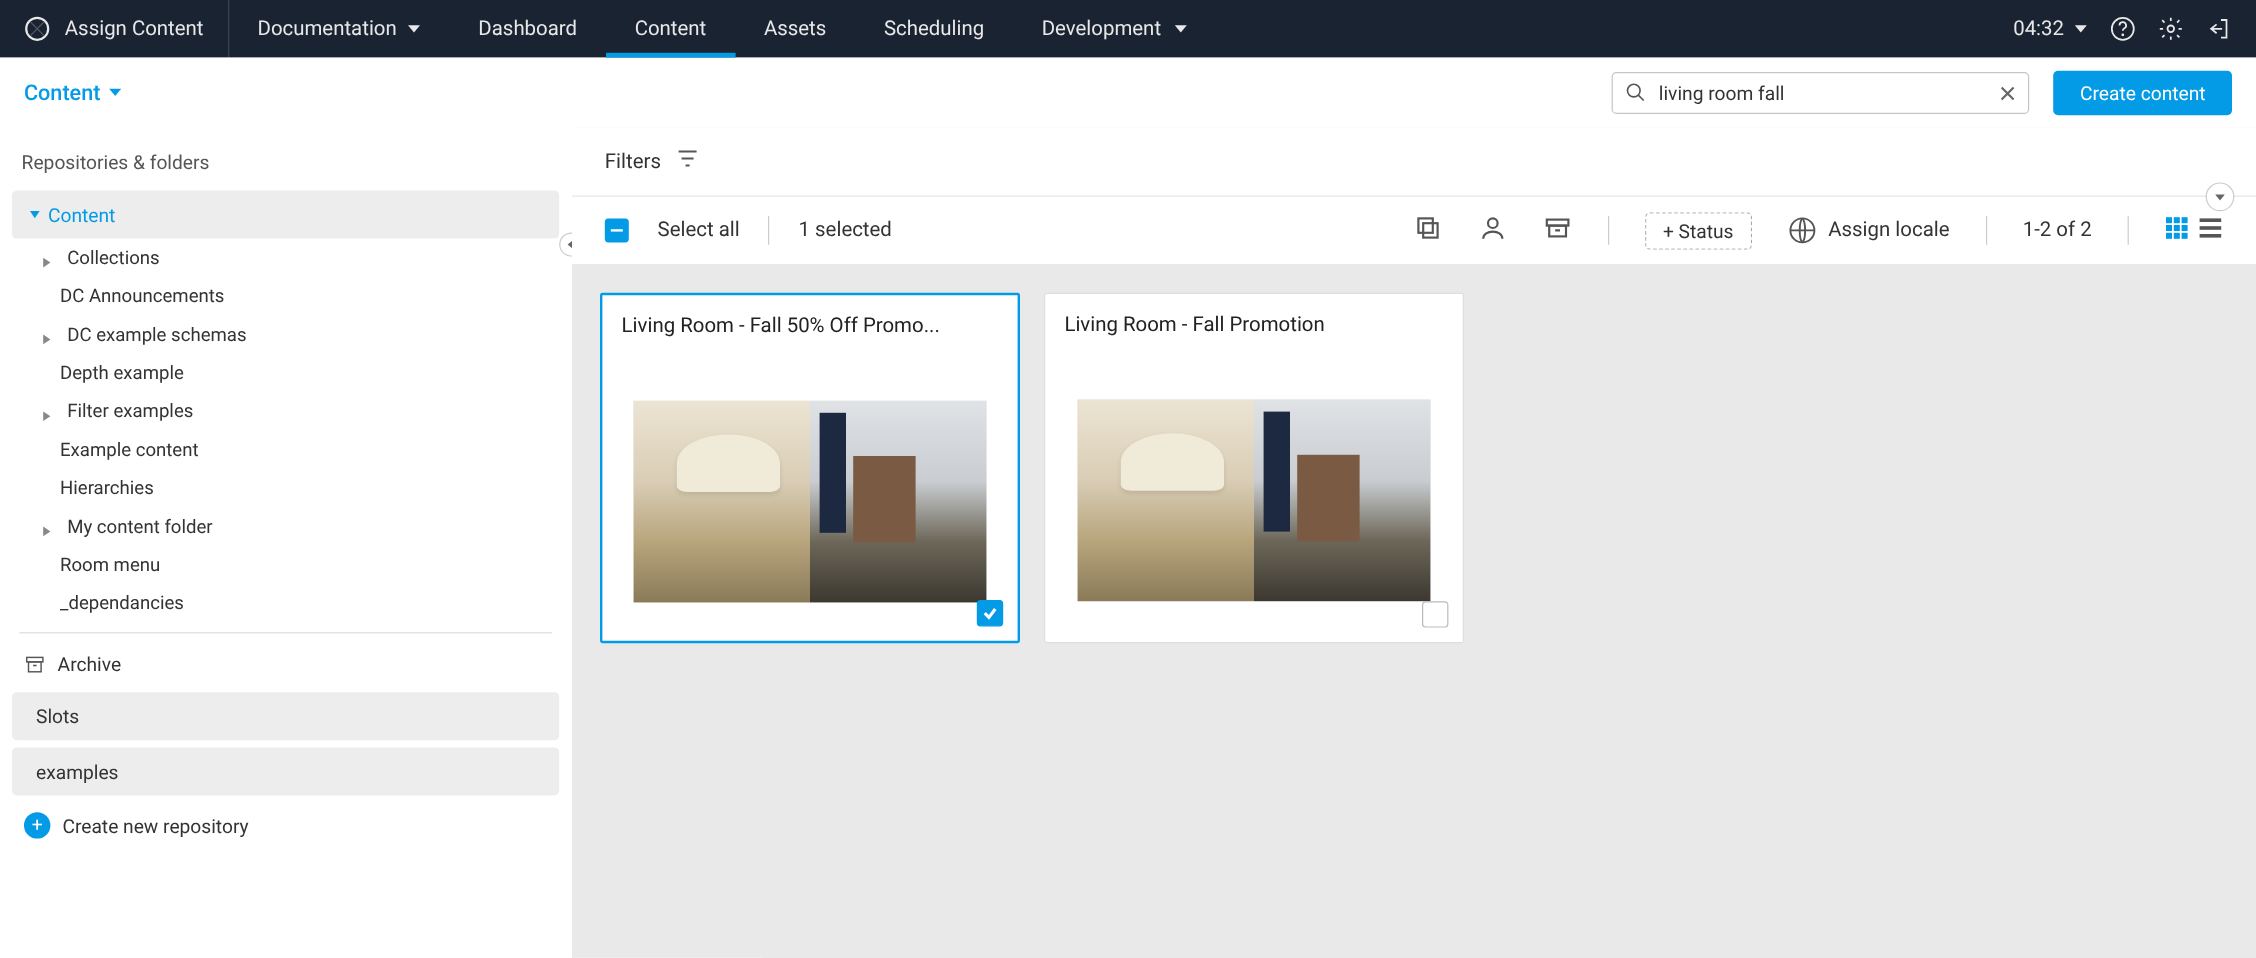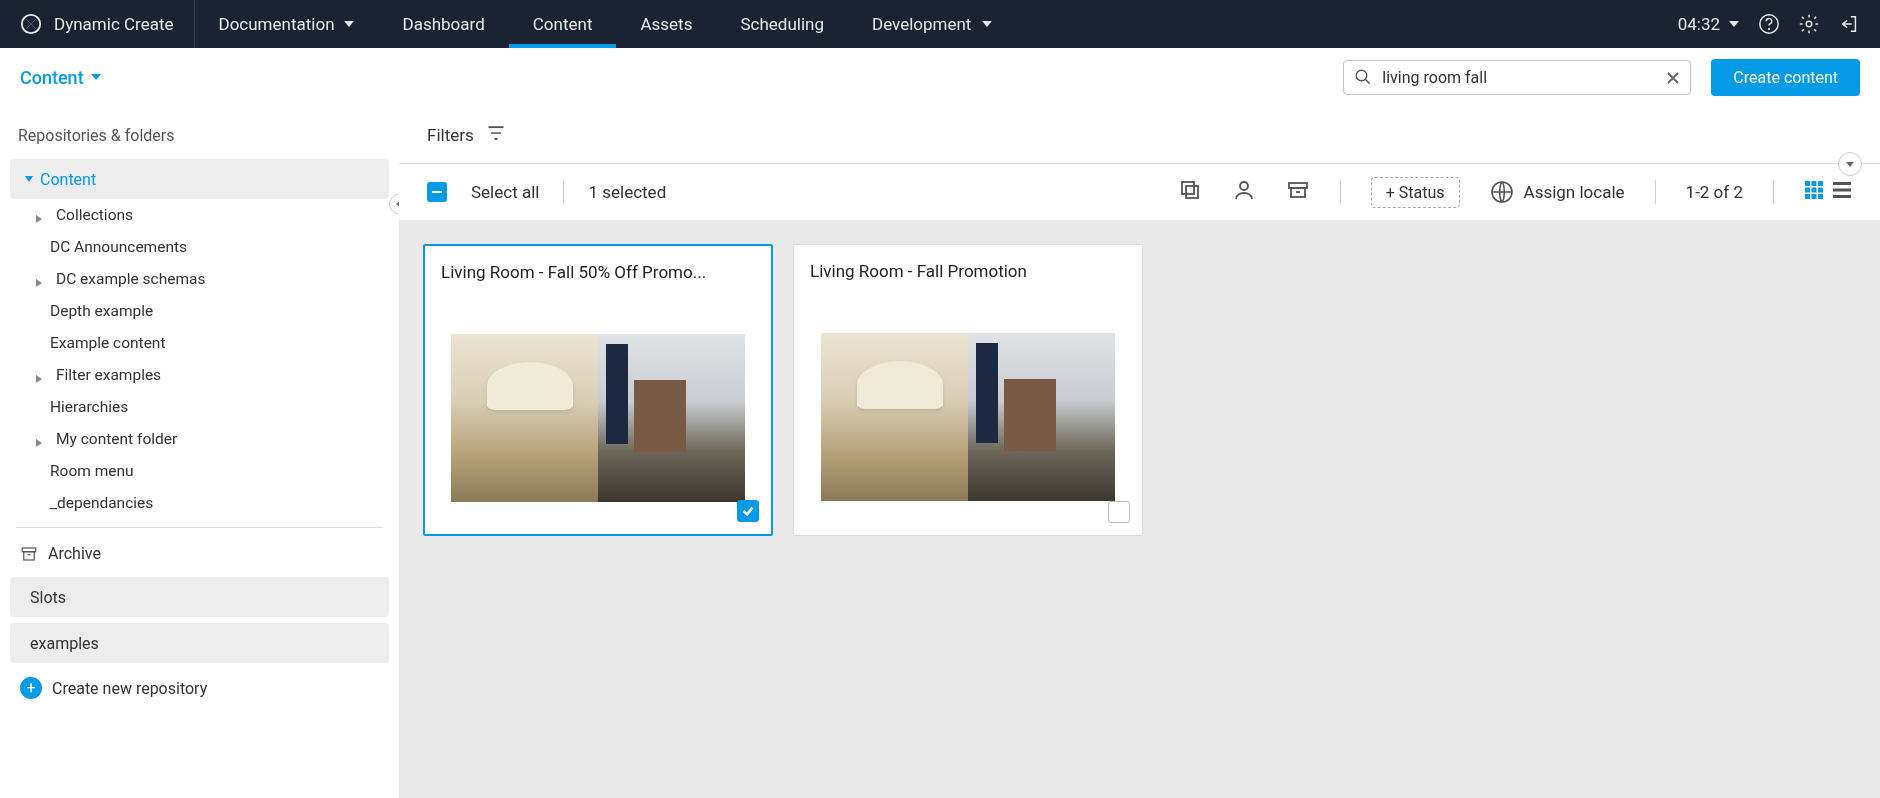--- a/index.html
+++ b/index.html
@@ -29,21 +29,21 @@
   .subbar-right { display: flex; align-items: center; gap: 20px; }
   .search-box { width: 348px; height: 35px; border: 1px solid #c5c5c5; border-radius: 4px; display: flex; align-items: center; padding: 0 10px; gap: 10px; }
   .search-box svg.mag { width: 18px; height: 18px; stroke: #555; fill: none; }
   .search-input { flex: 1; border: none; outline: none; font-size: 16px; color: #333; background: transparent; }
   .search-clear { width: 14px; height: 14px; }
   .search-clear svg { width: 14px; height: 14px; stroke: #666; }
   .create-btn { height: 37px; padding: 0 22px; background: #039be5; color: #fff; border: none; border-radius: 4px; font-size: 16px; }
 
   
   .main { display: flex; height: calc(100% - 106px); }
-  .sidebar { width: 399px; background: #fff; padding: 12px 10px; border-right: 0px solid #e0e0e0; overflow-y: auto; position: relative; }
+  .sidebar { width: 476px; background: #fff; padding: 12px 10px; border-right: 0px solid #e0e0e0; overflow-y: auto; position: relative; }
   .content-area { flex: 1; background: #e9e9e9; display: flex; flex-direction: column; position: relative; }
 
   .repo-heading { font-size: 16px; color: #555; padding: 8px 8px 14px; }
   .tree-item { display: flex; align-items: center; height: 40px; padding-left: 14px; font-size: 16px; border-radius: 4px; gap: 6px; }
   .tree-item.root { background: #ededed; color: #039be5; font-weight: 400; }
   .tree-item .tri { width: 10px; height: 10px; display: inline-flex; }
   .tree-item .tri svg { width: 10px; height: 10px; fill: #555; }
   .tree-item.root .tri svg { fill: #039be5; }
   .tree-child { height: 32px; padding-left: 40px; font-size: 15.5px; color: #333; display: flex; align-items: center; gap: 6px; }
   .tree-child .tri { width: 10px; height: 10px; margin-left: -16px; margin-right: 6px; }
@@ -100,21 +100,21 @@
 <body>
 
 <div class="topbar">
   <div class="logo-region">
     <span class="logo">
       <svg viewBox="0 0 24 24">
           <circle cx="12" cy="12" r="10" fill="none" stroke="#e8e8e8" stroke-width="2"></circle>
           <path d="M6 6 L18 18 M18 6 L6 18" stroke="#e8e8e8" stroke-width="1" opacity="0.3"></path>
         </svg>
     </span>
-    <span class="brand">Dynamic Create</span>
+    <span class="brand">Assign Content</span>
   </div>
   <div class="doc-link">
     <span>Documentation</span>
     <svg class="chev-down" viewBox="0 0 12 12">
         <path d="M1 3 L6 9 L11 3 Z"></path>
       </svg>
   </div>
   <div class="nav-tabs">
     <div class="nav-tab">
         <span>Dashboard</span>
@@ -213,27 +213,27 @@
     <div class="tree-child">
       <span class="tri"><svg viewBox="0 0 10 10">
             <path d="M2 1 L8 5 L2 9 Z"></path>
           </svg></span>
       <span>DC example schemas</span>
     </div>
     <div class="tree-child">
       <span>Depth example</span>
     </div>
     <div class="tree-child">
+      <span class="tri"><svg viewBox="0 0 10 10">
+            <path d="M2 1 L8 5 L2 9 Z"></path>
+          </svg></span>
+      <span>Filter examples</span>
+    </div>
+    <div class="tree-child">
       <span>Example content</span>
-    </div>
-    <div class="tree-child">
-      <span class="tri"><svg viewBox="0 0 10 10">
-            <path d="M2 1 L8 5 L2 9 Z"></path>
-          </svg></span>
-      <span>Filter examples</span>
     </div>
     <div class="tree-child">
       <span>Hierarchies</span>
     </div>
     <div class="tree-child">
       <span class="tri"><svg viewBox="0 0 10 10">
             <path d="M2 1 L8 5 L2 9 Z"></path>
           </svg></span>
       <span>My content folder</span>
     </div>

